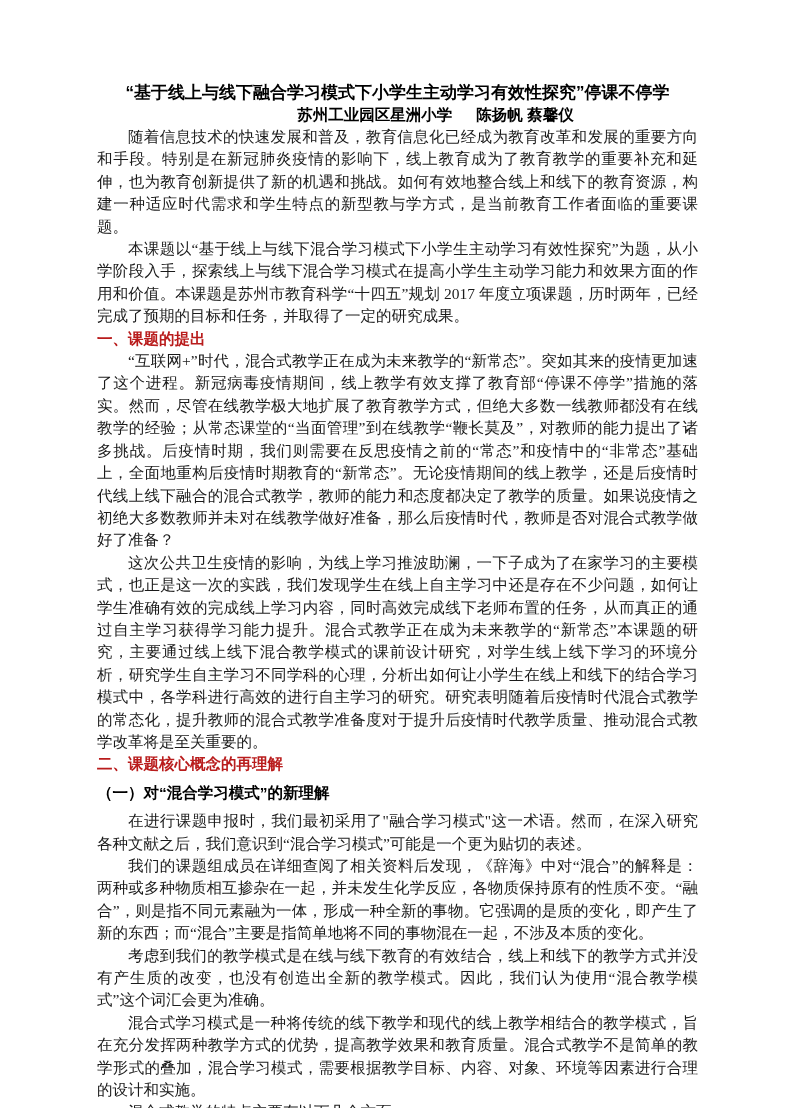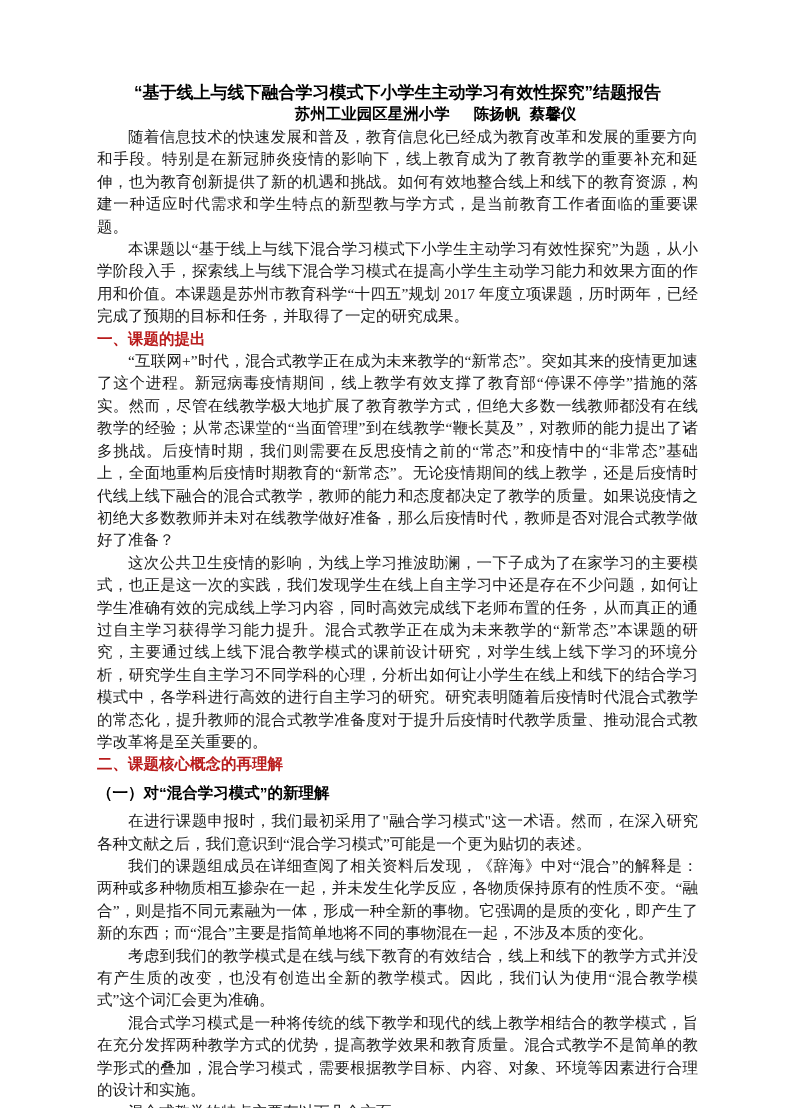--- a/index.html
+++ b/index.html
@@ -29,21 +29,21 @@
     font-size: 17px;
     line-height: 22px;
     text-align: center;
     color: #000000;
     white-space: nowrap;
   }
   .byline {
     position: relative;
     left: 38px;
     margin: 0;
-    font-family: Liberation Mono, monospace;
+    font-family: Liberation Sans, sans-serif;
     font-weight: bold;
     font-size: 15.5px;
     line-height: 22px;
     text-align: center;
     color: #000000;
   }
   .byline-gap {
     display: inline-block;
     width: 24px;
   }
@@ -71,21 +71,21 @@
     font-size: 15.5px;
     line-height: 22.4px;
     color: #000000;
   }
 </style>
 </head>
 <body>
 
 <div class="page">
   <div class="content">
-    <h1 class="doc-title">“基于线上与线下融合学习模式下小学生主动学习有效性探究”结题报告</h1>
+    <h1 class="doc-title">“基于线上与线下融合学习模式下小学生主动学习有效性探究”停课不停学</h1>
     <div class="byline">
       <span>苏州工业园区星洲小学</span><span class="byline-gap"></span><span>陈扬帆 蔡馨仪</span>
     </div>
     <div id="doc-body">
         <div class="para">随着信息技术的快速发展和普及，教育信息化已经成为教育改革和发展的重要方向和手段。特别是在新冠肺炎疫情的影响下，线上教育成为了教育教学的重要补充和延伸，也为教育创新提供了新的机遇和挑战。如何有效地整合线上和线下的教育资源，构建一种适应时代需求和学生特点的新型教与学方式，是当前教育工作者面临的重要课题。</div>
         <div class="para">本课题以“基于线上与线下混合学习模式下小学生主动学习有效性探究”为题，从小学阶段入手，探索线上与线下混合学习模式在提高小学生主动学习能力和效果方面的作用和价值。本课题是苏州市教育科学“十四五”规划 2017 年度立项课题，历时两年，已经完成了预期的目标和任务，并取得了一定的研究成果。</div>
         <div class="h1-heading">一、课题的提出</div>
         <div class="para">“互联网+”时代，混合式教学正在成为未来教学的“新常态”。突如其来的疫情更加速了这个进程。新冠病毒疫情期间，线上教学有效支撑了教育部“停课不停学”措施的落实。然而，尽管在线教学极大地扩展了教育教学方式，但绝大多数一线教师都没有在线教学的经验；从常态课堂的“当面管理”到在线教学“鞭长莫及”，对教师的能力提出了诸多挑战。后疫情时期，我们则需要在反思疫情之前的“常态”和疫情中的“非常态”基础上，全面地重构后疫情时期教育的“新常态”。无论疫情期间的线上教学，还是后疫情时代线上线下融合的混合式教学，教师的能力和态度都决定了教学的质量。如果说疫情之初绝大多数教师并未对在线教学做好准备，那么后疫情时代，教师是否对混合式教学做好了准备？</div>
         <div class="para">这次公共卫生疫情的影响，为线上学习推波助澜，一下子成为了在家学习的主要模式，也正是这一次的实践，我们发现学生在线上自主学习中还是存在不少问题，如何让学生准确有效的完成线上学习内容，同时高效完成线下老师布置的任务，从而真正的通过自主学习获得学习能力提升。混合式教学正在成为未来教学的“新常态”本课题的研究，主要通过线上线下混合教学模式的课前设计研究，对学生线上线下学习的环境分析，研究学生自主学习不同学科的心理，分析出如何让小学生在线上和线下的结合学习模式中，各学科进行高效的进行自主学习的研究。研究表明随着后疫情时代混合式教学的常态化，提升教师的混合式教学准备度对于提升后疫情时代教学质量、推动混合式教学改革将是至关重要的。</div>
         <div class="h1-heading">二、课题核心概念的再理解</div>

